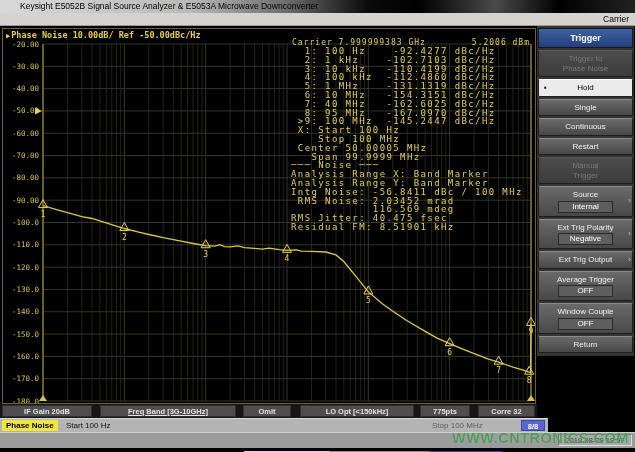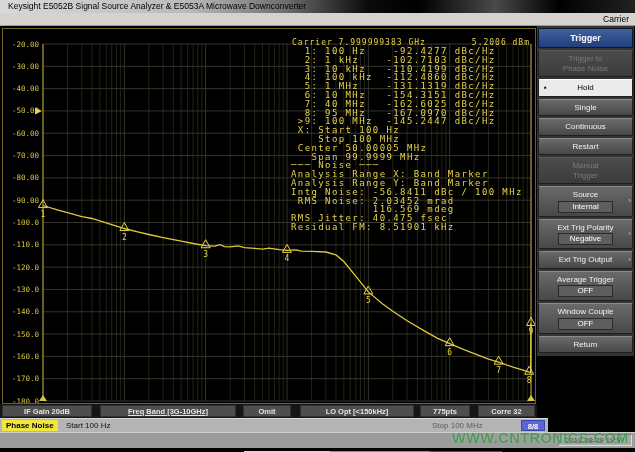--- a/index.html
+++ b/index.html
@@ -1,21 +1,21 @@
 <!DOCTYPE html>
 <html><head>
 <meta charset="utf-8">
 <style>
   html,body{margin:0;padding:0;}
   body{width:635px;height:452px;position:relative;overflow:hidden;background:#000;
        font-family:"Liberation Sans",sans-serif;}
   
   #titlebar{position:absolute;left:0;top:0;width:635px;height:14px;
     background:linear-gradient(to right,#d9d9d9 0%,#b9b9b9 30%,#6d6d6d 45%,#0a0a0a 58%,#000 66%,#4a4a4a 78%,#000 88%,#222 100%);
-    color:#000;font-size:8.5px;line-height:13px;padding-left:8px;box-sizing:border-box;white-space:nowrap;}
+    color:#000;font-size:8.5px;line-height:13px;padding-left:20px;box-sizing:border-box;white-space:nowrap;}
   #menurow{position:absolute;left:0;top:13px;width:635px;height:13px;background:#d6d3ce;
     border-bottom:1px solid #9a9a9a;box-sizing:border-box;}
   #menurow .resize{position:absolute;right:6px;top:1px;font-size:8.5px;color:#000;}
   
   #screen{position:absolute;left:0;top:26px;width:635px;height:426px;background:#000;}
   #plotwin{position:absolute;left:2px;top:2px;width:534px;height:376px;border:1px solid #6e6420;box-sizing:border-box;background:#000;}
   #traceheader{position:absolute;left:3px;top:1px;color:#e6d24a;font:bold 8.5px "DejaVu Sans Mono",monospace;white-space:nowrap;}
   #traceheader .arrow{color:#e6d24a;font-size:7px;margin-right:1px;}
   #carrierline{position:absolute;right:5px;top:9px;color:#e6d24a;font:8px "DejaVu Sans Mono",monospace;letter-spacing:1px;white-space:nowrap;}
   #carrierline span{margin-left:14px;padding-left:32px;}
@@ -210,20 +210,21 @@
         </g>
         <g>
           <path d="M 526.188186563493 337.21018125000006 L 521.688186563493 345.21018125000006 L 530.688186563493 345.21018125000006 Z" fill="none" stroke="#e8d44a" stroke-width="1"></path>
           <text x="526.188186563493" y="354.21018125000006" fill="#e8d44a" font-size="8" text-anchor="middle" font-family="&quot;DejaVu Sans Mono&quot;,monospace">8</text>
         </g>
         <g>
           <path d="M 528 288.452236875 L 523.5 296.452236875 L 532.5 296.452236875 Z" fill="none" stroke="#e8d44a" stroke-width="1"></path>
           <text x="528" y="305.452236875" fill="#e8d44a" font-size="8" text-anchor="middle" font-family="&quot;DejaVu Sans Mono&quot;,monospace">9</text>
         </g>
       </svg>
+    <div id="traceheader"><span class="arrow">▶</span><span>Phase Noise 10.00dB/ Ref -50.00dBc/Hz</span></div>
     <div id="carrierline"><span style="margin-left:0">Carrier 7.999999383 GHz</span><span>5.2006 dBm</span></div>
     <div id="readout">  1: 100 Hz    -92.4277 dBc/Hz
   2: 1 kHz    -102.7103 dBc/Hz
   3: 10 kHz   -110.4199 dBc/Hz
   4: 100 kHz  -112.4860 dBc/Hz
   5: 1 MHz    -131.1319 dBc/Hz
   6: 10 MHz   -154.3151 dBc/Hz
   7: 40 MHz   -162.6025 dBc/Hz
   8: 95 MHz   -167.0970 dBc/Hz
  &gt;9: 100 MHz  -145.2447 dBc/Hz

